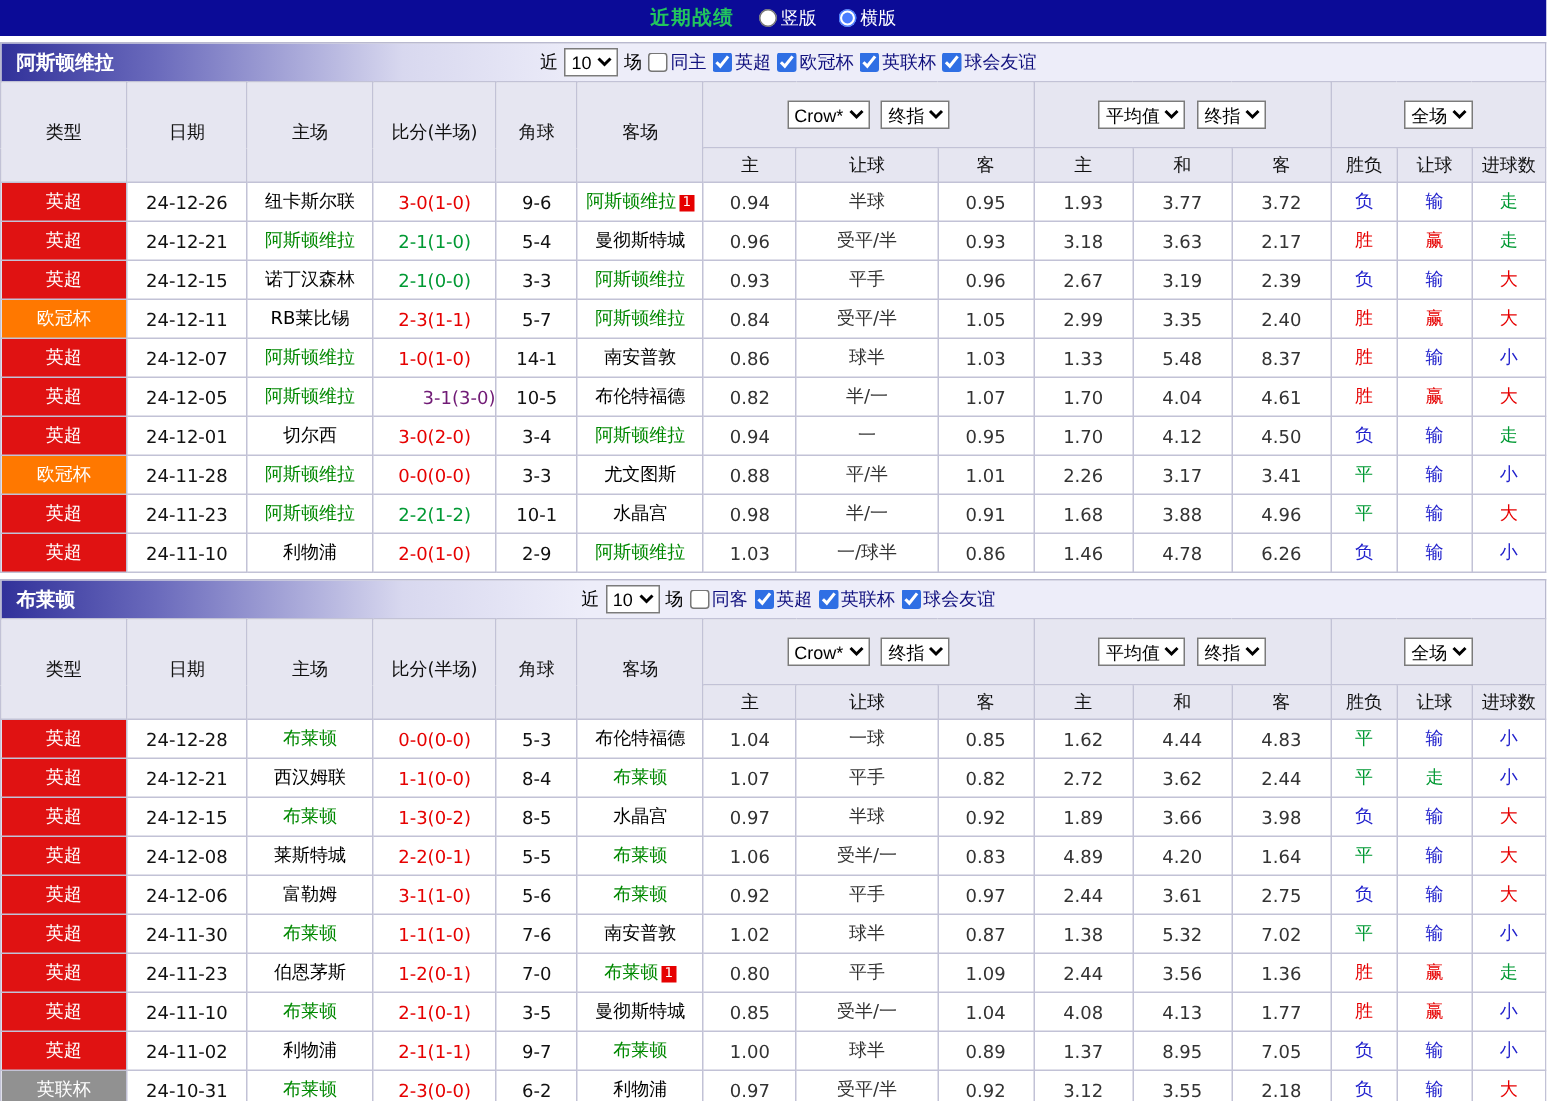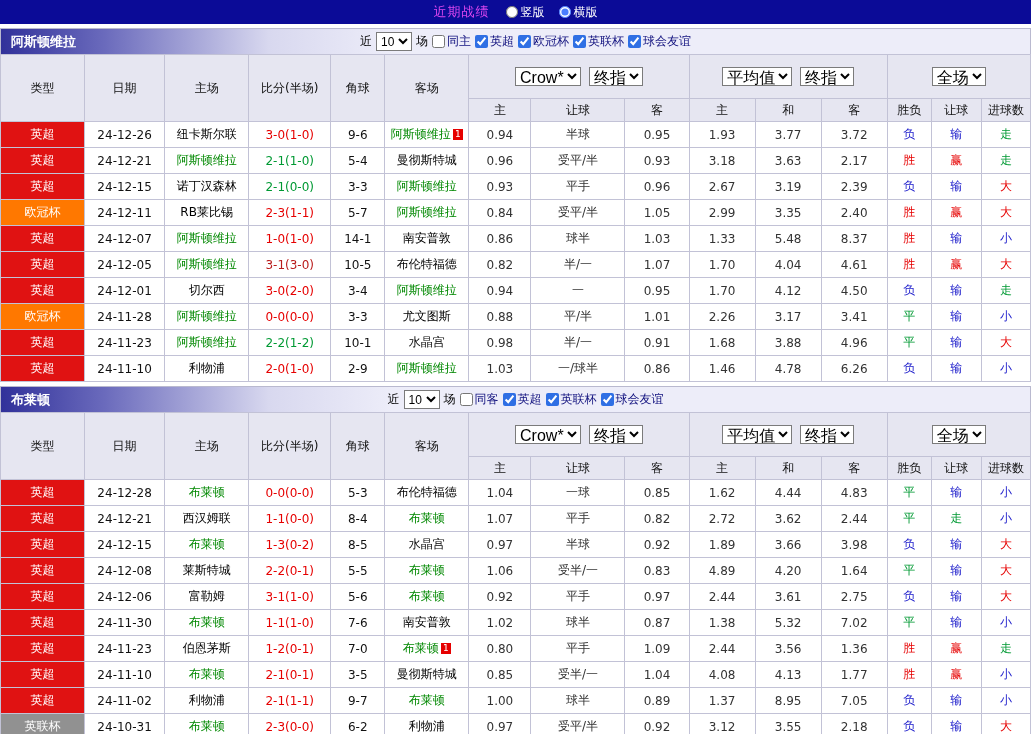--- a/index.html
+++ b/index.html
@@ -1,39 +1,39 @@
 <!DOCTYPE html>
 <html><head>
 <meta charset="utf-8">
 <style>
   html,body{margin:0;padding:0}
   body{width:1031px;background:#fff;font-family:"DejaVu Sans","Liberation Sans",sans-serif;font-size:12px;color:#000;padding-bottom:8px}
   *{box-sizing:border-box}
 
   .topbar{height:24px;background:#0b0b97;display:flex;align-items:center;justify-content:center;gap:16px}
-  .tb-title{color:#d946ef;font-weight:normal;font-size:13px;letter-spacing:1px}
+  .tb-title{color:#22c55e;font-weight:bold;font-size:13px;letter-spacing:1px}
   .tb-radios{display:flex;gap:14px;align-items:center}
   .tb-radios label{display:flex;align-items:center;gap:3px;color:#fff;cursor:pointer;font-size:12px}
   .tb-radios input{accent-color:#4a7dff;width:12px;height:12px;margin:0}
 
   .team-section{margin-top:4px}
   .section-bar{height:26px;display:flex;align-items:center;border:1px solid #b9b9cf;border-bottom:none;
     background:linear-gradient(90deg,#31319a 0%,#6a6abc 10%,#d8d8ef 26%,#ededf9 38%,#ededf9 100%)}
   .team-name{color:#fff;font-weight:bold;padding:0 10px;min-width:170px;font-size:13px}
   .filters{flex:1;display:flex;align-items:center;justify-content:center;gap:4px}
   .bar-spacer{width:150px}
   .filters select{height:19px;font-size:12px;border:1px solid #7b7b7b;background:#fff}
   .filters label{display:flex;align-items:center;gap:2px;color:#10107e;cursor:pointer}
   .filters input[type=checkbox]{width:13px;height:13px;margin:0;accent-color:#2f6fe4}
   .near-text{color:#000}
 
   table{width:100%;border-collapse:collapse;table-layout:fixed}
   th,td{border:1px solid #c2c2d6;text-align:center;overflow:hidden;white-space:nowrap;padding:0}
   thead th{background:#e6e6f1;font-weight:normal;height:23px;font-size:12px;color:#111}
-  thead select{font-size:16px;height:19px;background:#fff;border:1px solid #7b7b7b;margin:12px 2px}
+  thead select{font-size:12px;height:19px;background:#fff;border:1px solid #7b7b7b;margin:12px 2px}
   tbody td{height:26px;background:#fff;font-size:12px}
   td.c-type{color:#fff}
   td.c-date{color:#111}
   td.c-corner{color:#111}
   td.c-odd,td.c-avg,td.c-hcp{color:#333}
   .badge{display:inline-block;background:#e60000;color:#fff;font-size:9px;line-height:11px;width:10px;height:11px;margin-left:2px;text-align:center;vertical-align:1px}
   .summary{height:22px;line-height:22px;text-align:center;color:#d01616;border:1px solid #c2c2d6;border-top:none;background:#fff}
 </style>
 </head>
 <body>
@@ -216,21 +216,21 @@
             <td class="c-avg">5.48</td>
             <td class="c-avg">8.37</td>
             <td class="c-res" style="color: rgb(230, 0, 0);">胜</td>
             <td class="c-res" style="color: rgb(33, 33, 204);">输</td>
             <td class="c-res" style="color: rgb(33, 33, 204);">小</td>
           </tr>
           <tr>
             <td class="c-type" style="color: rgb(255, 255, 255); background: rgb(224, 18, 18);">英超</td>
             <td class="c-date">24-12-05</td>
             <td class="c-team"><span style="color: rgb(0, 136, 0);">阿斯顿维拉</span></td>
-            <td class="c-score" style="color: #b91c1c;">3-1(3-0)</td>
+            <td class="c-score" style="color: #701a75; text-align: right;">3-1(3-0)</td>
             <td class="c-corner">10-5</td>
             <td class="c-team"><span>布伦特福德</span></td>
             <td class="c-odd">0.82</td>
             <td class="c-hcp">半/一</td>
             <td class="c-odd">1.07</td>
             <td class="c-avg">1.70</td>
             <td class="c-avg">4.04</td>
             <td class="c-avg">4.61</td>
             <td class="c-res" style="color: rgb(230, 0, 0);">胜</td>
             <td class="c-res" style="color: rgb(230, 0, 0);">赢</td>

